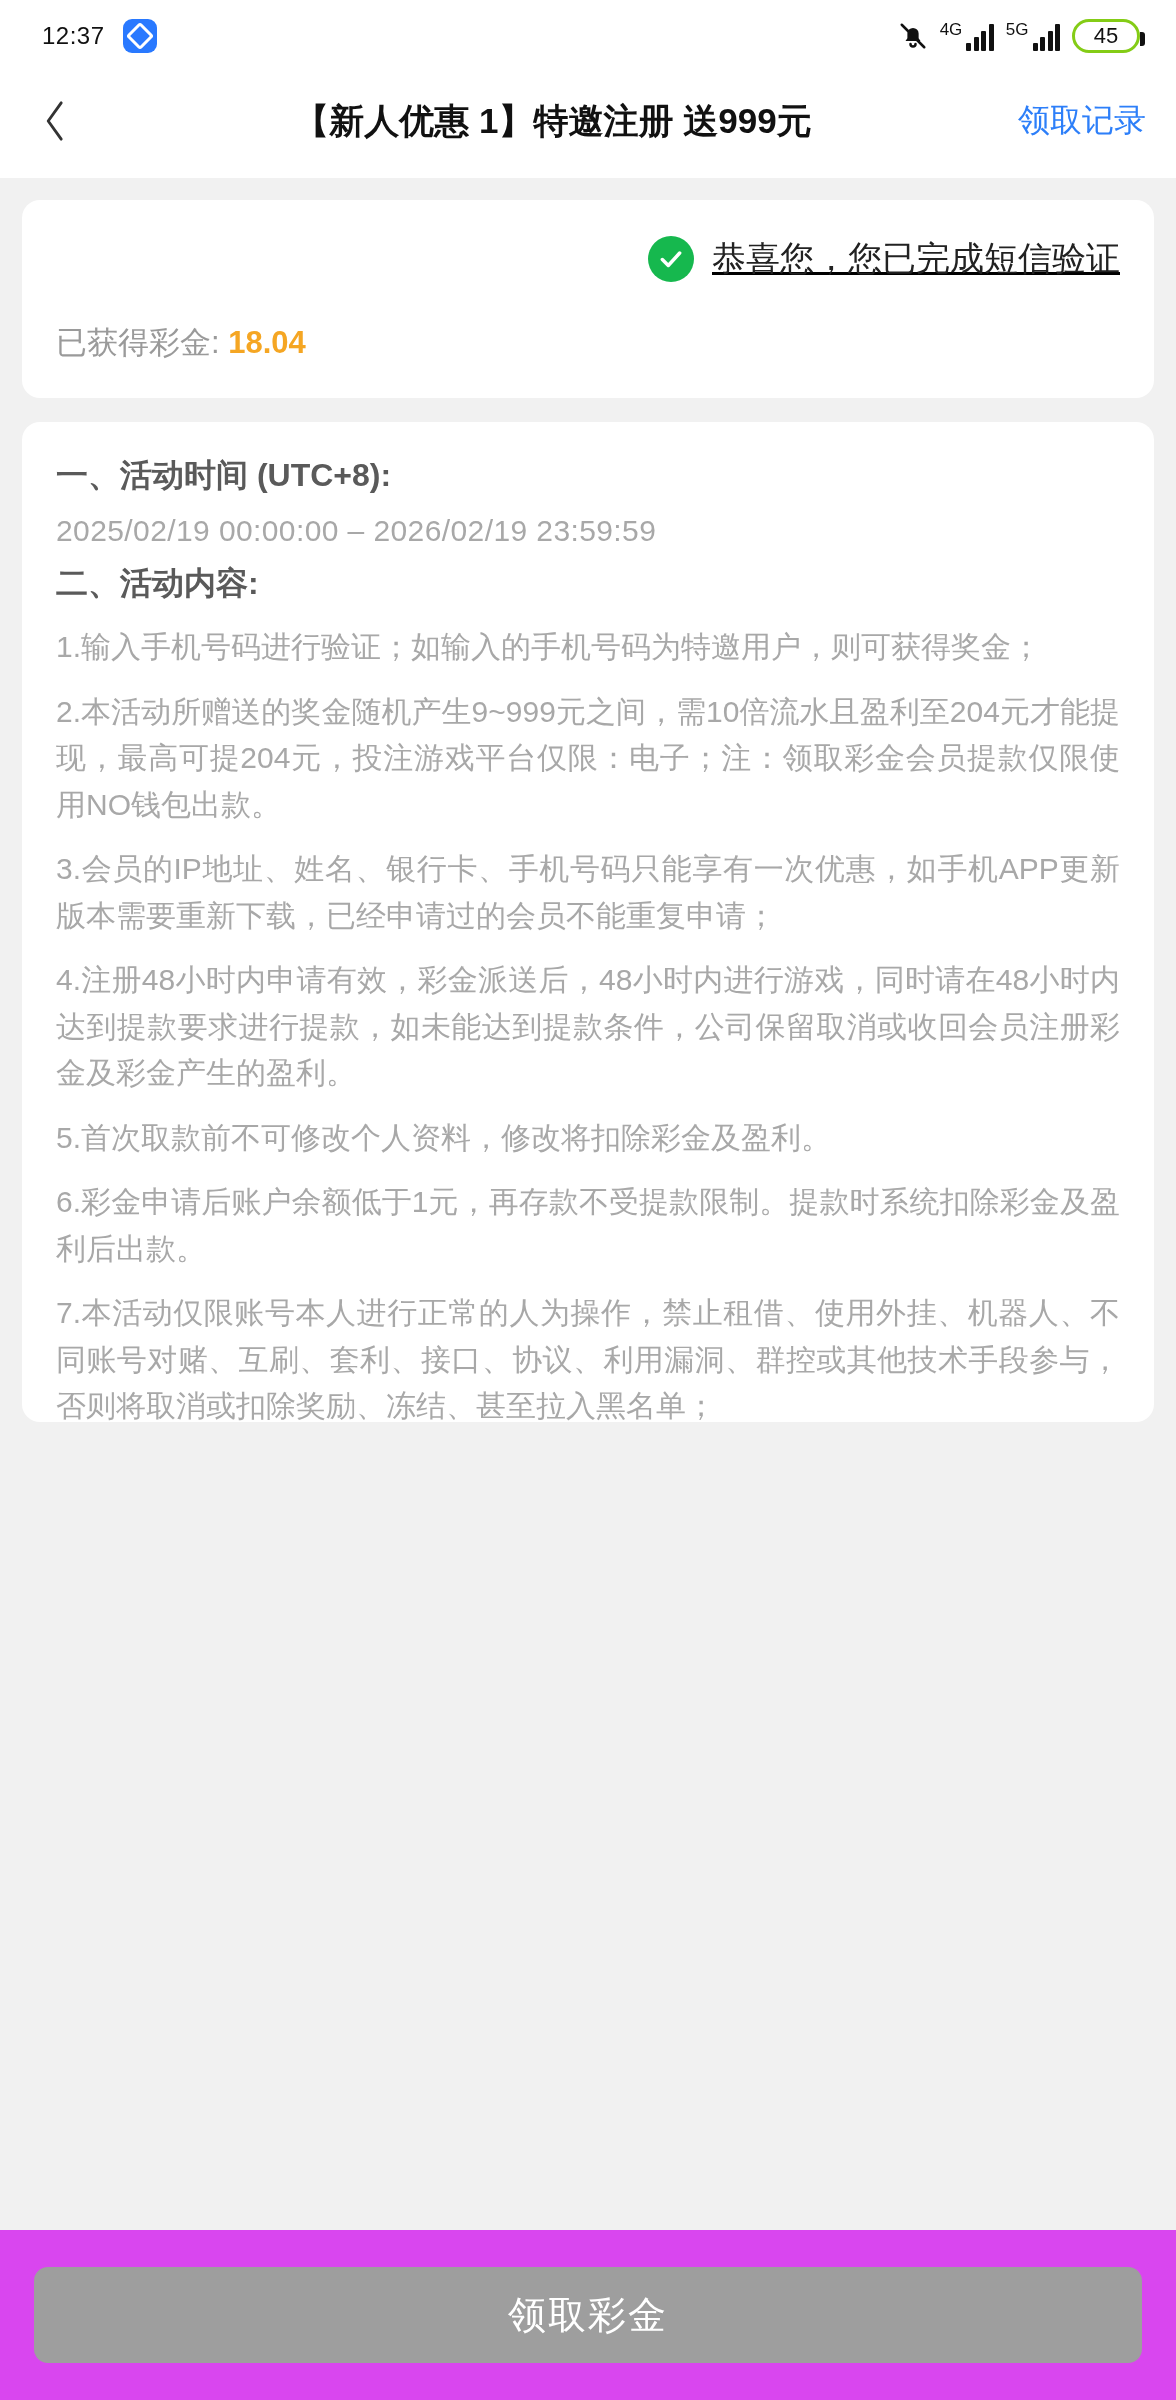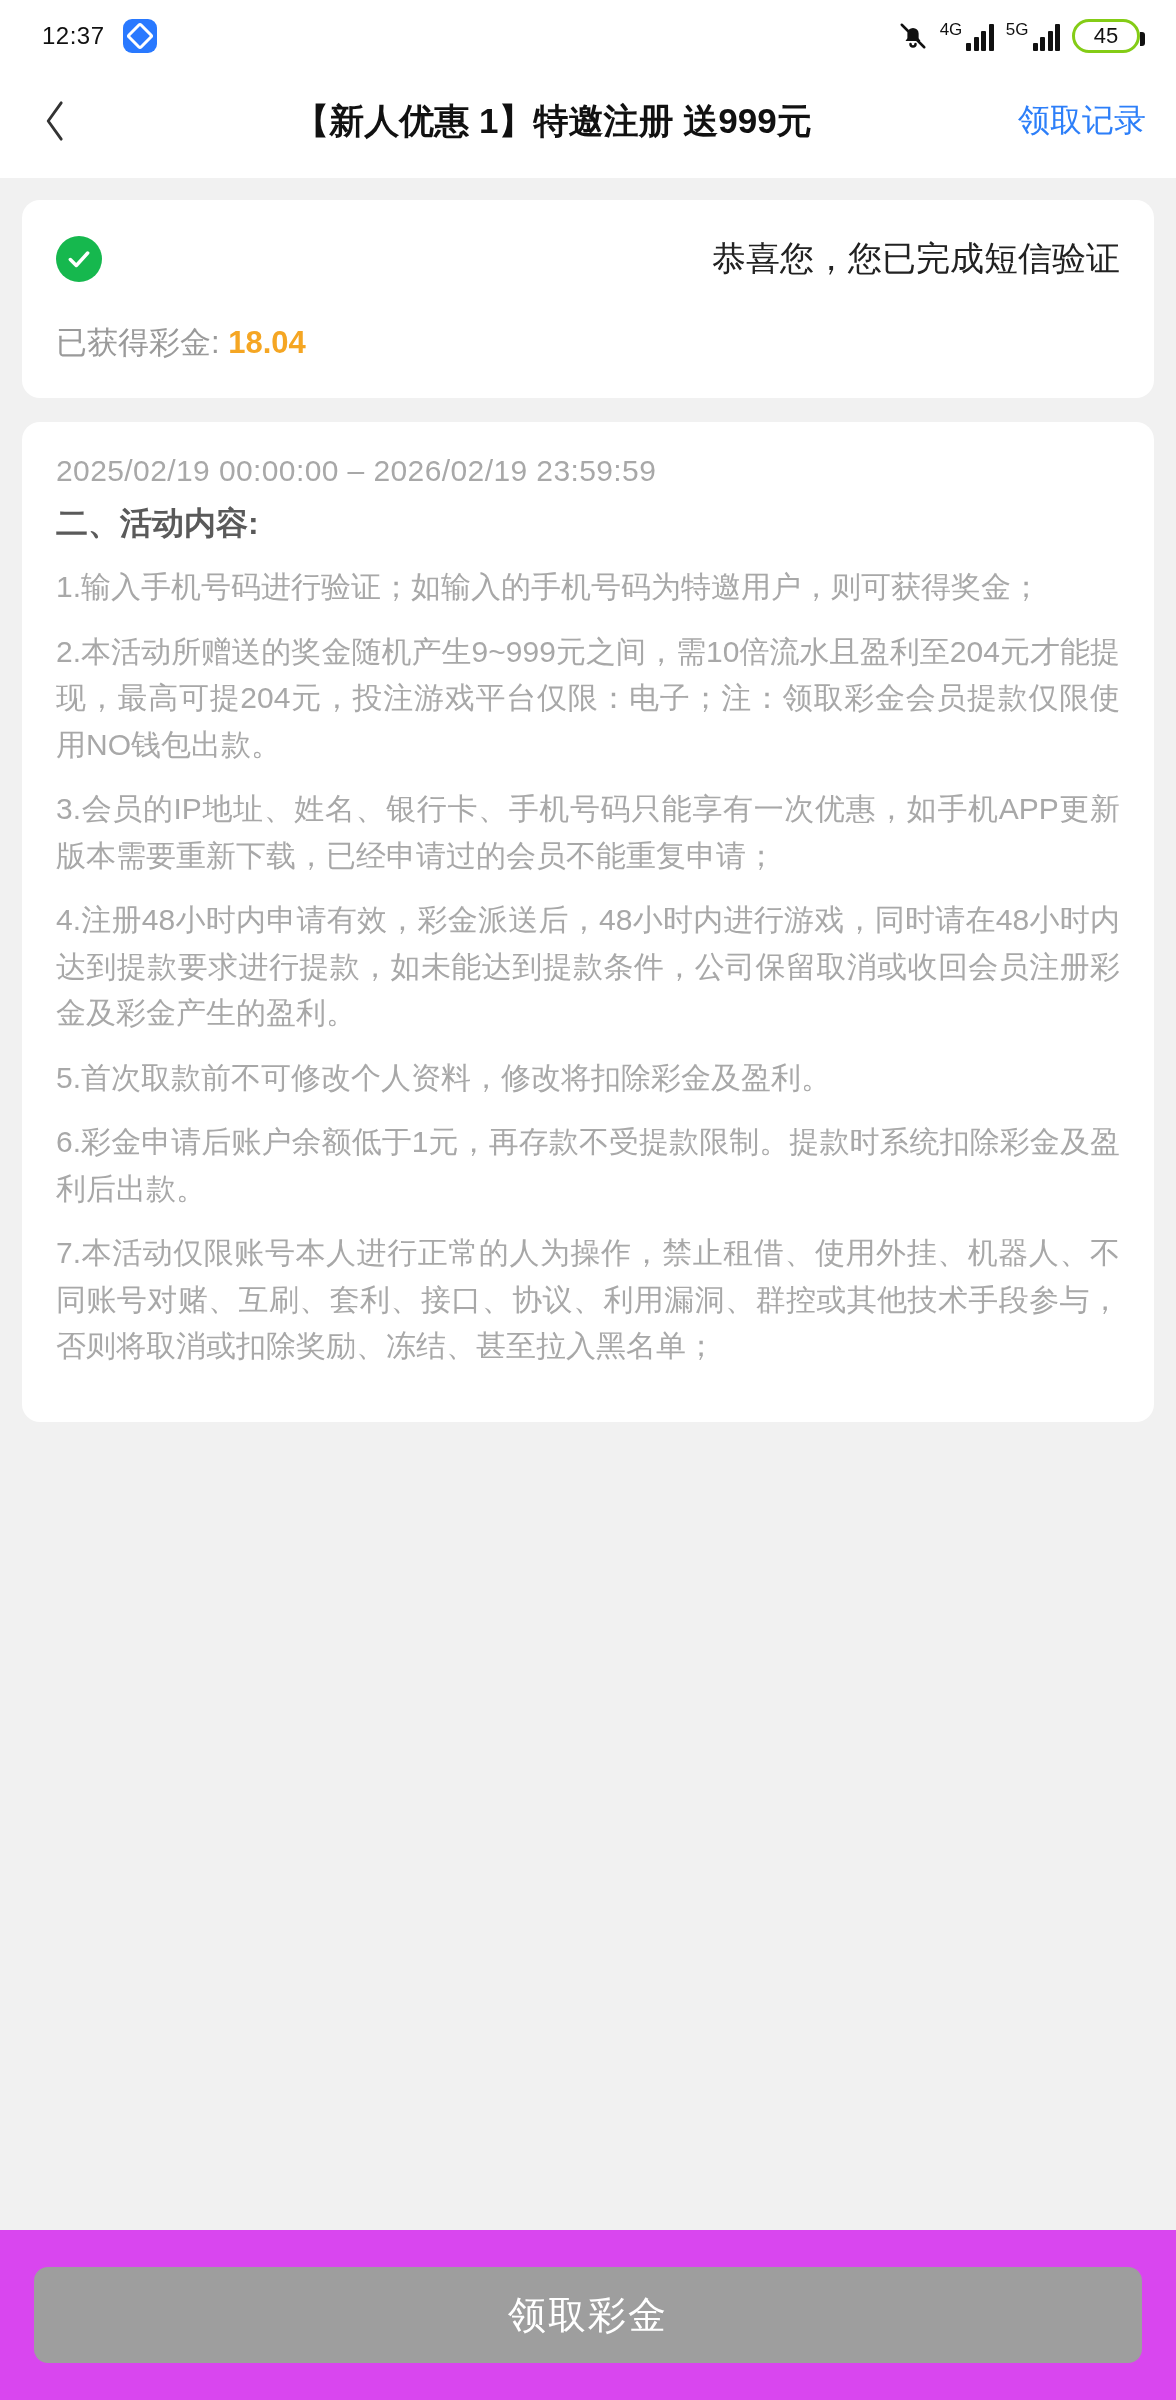--- a/index.html
+++ b/index.html
@@ -94,23 +94,24 @@
     position: relative;
     padding: 22px 22px 0 22px;
   }
 
   .card {
     background: #ffffff;
     border-radius: 18px;
     padding: 30px 34px 34px 34px;
   }
   .success-row {
-    display: flex; align-items: center; justify-content: space-between;
+    display: flex; align-items: center; justify-content: flex-end;
     gap: 18px;
     margin-top: 6px;
+    text-decoration: underline;
   }
   .check-circle {
     width: 46px; height: 46px; border-radius: 50%;
     background: #16b84e;
     display: flex; align-items: center; justify-content: center;
     flex: 0 0 46px;
   }
   .check-circle svg { display: block; }
   .success-text {
     font-size: 34px; color: #222; font-weight: 500;
@@ -271,20 +272,21 @@
       </span>
       <span class="success-text">恭喜您，您已完成短信验证</span>
     </div>
     <div class="amount-row">
       <span>已获得彩金:</span>
       <span class="amount-value">18.04</span>
     </div>
   </div>
 
   <div class="rules-card">
+    <div class="rules-h">一、活动时间 (UTC+8):</div>
     <div class="rules-date">2025/02/19 00:00:00 – 2026/02/19 23:59:59</div>
     <div class="rules-h rules-h2">二、活动内容:</div>
     <p class="rule-p">1.输入手机号码进行验证；如输入的手机号码为特邀用户，则可获得奖金；</p>
     <p class="rule-p">2.本活动所赠送的奖金随机产生9~999元之间，需10倍流水且盈利至204元才能提现，最高可提204元，投注游戏平台仅限：电子；注：领取彩金会员提款仅限使用NO钱包出款。</p>
     <p class="rule-p">3.会员的IP地址、姓名、银行卡、手机号码只能享有一次优惠，如手机APP更新版本需要重新下载，已经申请过的会员不能重复申请；</p>
     <p class="rule-p">4.注册48小时内申请有效，彩金派送后，48小时内进行游戏，同时请在48小时内达到提款要求进行提款，如未能达到提款条件，公司保留取消或收回会员注册彩金及彩金产生的盈利。</p>
     <p class="rule-p">5.首次取款前不可修改个人资料，修改将扣除彩金及盈利。</p>
     <p class="rule-p">6.彩金申请后账户余额低于1元，再存款不受提款限制。提款时系统扣除彩金及盈利后出款。</p>
     <p class="rule-p">7.本活动仅限账号本人进行正常的人为操作，禁止租借、使用外挂、机器人、不同账号对赌、互刷、套利、接口、协议、利用漏洞、群控或其他技术手段参与，否则将取消或扣除奖励、冻结、甚至拉入黑名单；</p>
 

